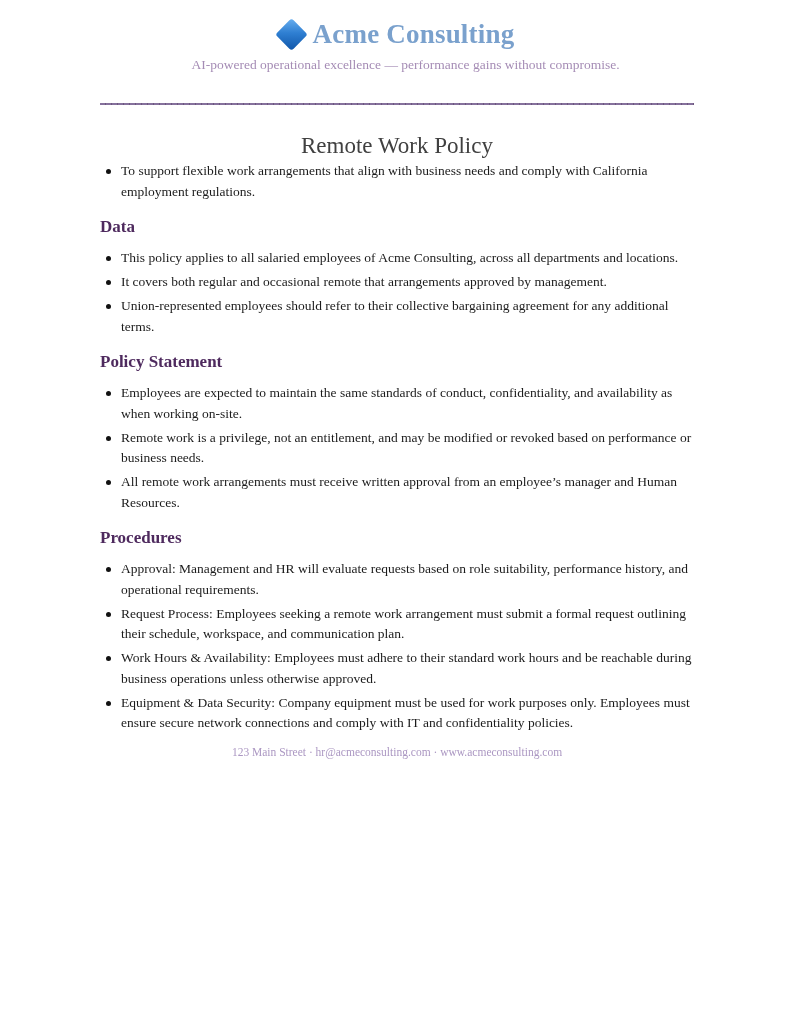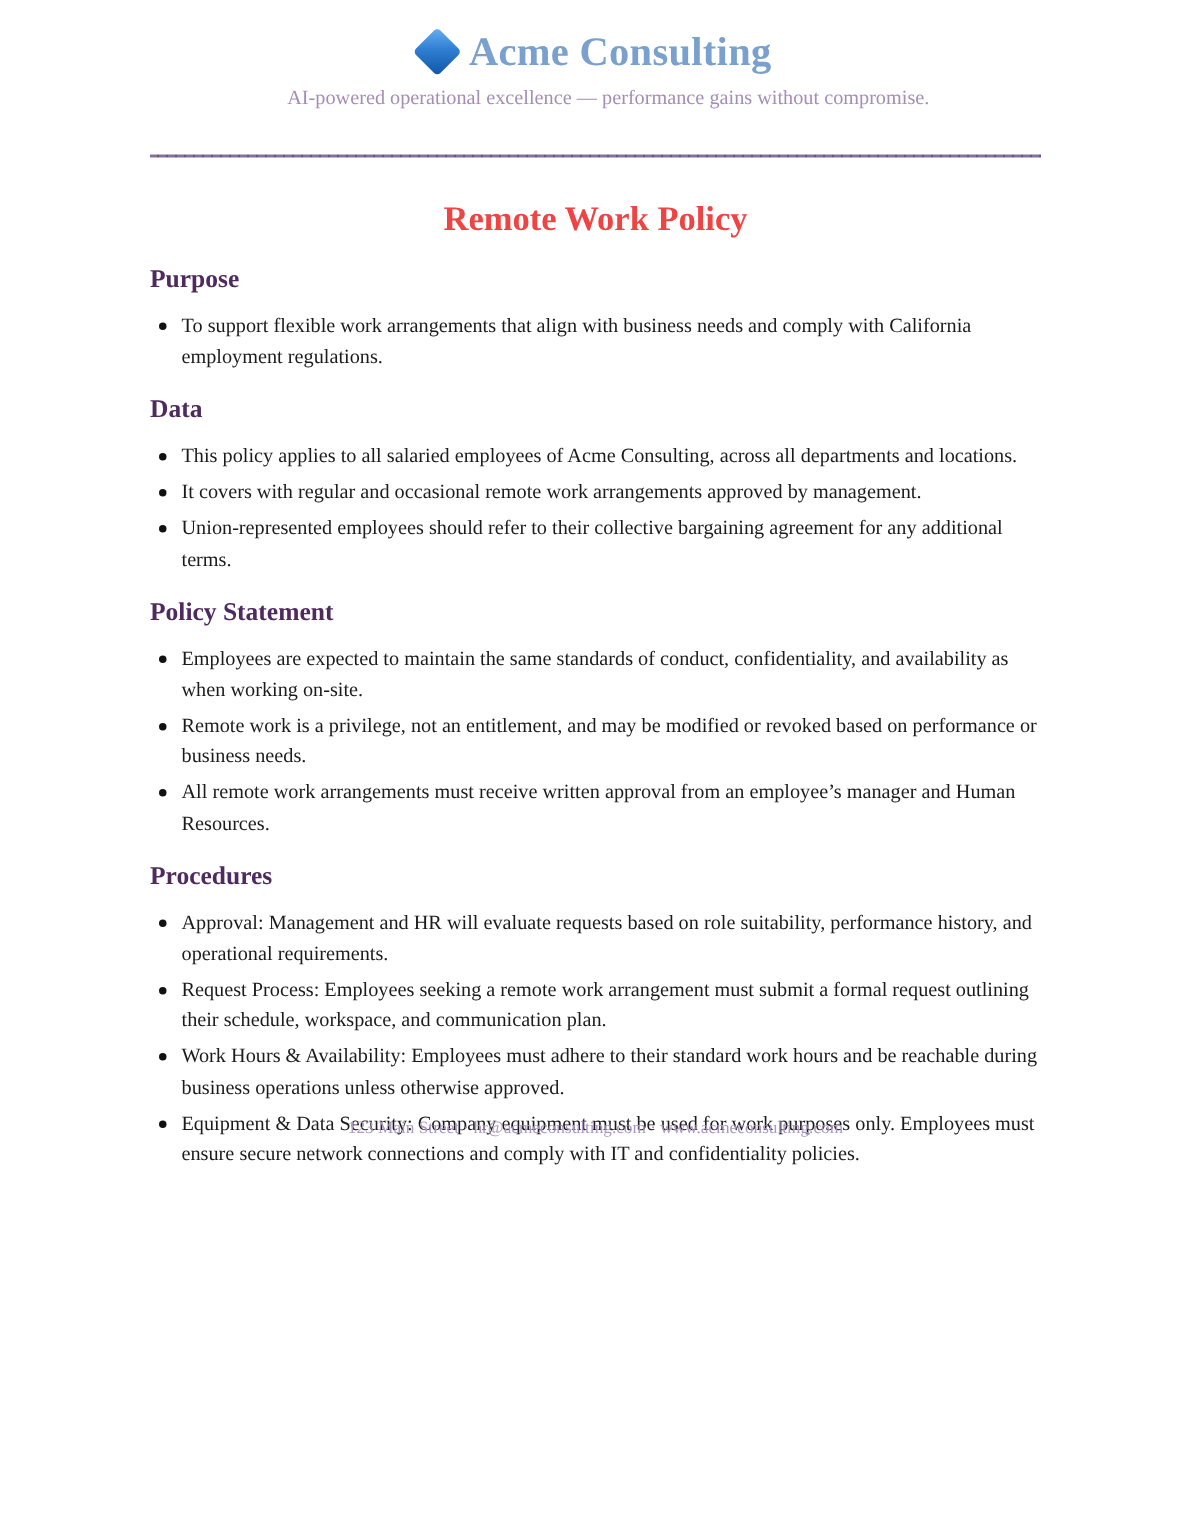--- a/index.html
+++ b/index.html
@@ -31,21 +31,21 @@
     margin:30px auto 0;
     width:594px;height:2px;
     background:repeating-linear-gradient(90deg,#86719c 0px,#86719c 5px,#6d577f 5px,#6d577f 6px);
   }
   
   .doc-body{padding:0 100px;}
   h1.doc-title{
     margin:26px 0 0;
     text-align:center;
     font-size:23px;line-height:30px;
-    color:#ef4444;font-weight:bold;
+    color:#404040;font-weight:normal;
   }
   h2.sec-heading{
     margin:14px 0 10px;
     font-size:17px;line-height:22px;
     color:#4e2a5e;font-weight:bold;
   }
   ul.bullets{list-style:none;margin:0;padding:0;}
   ul.bullets li{
     display:flex;
     margin-bottom:3.5px;
@@ -76,39 +76,38 @@
       <span class="company">Acme Consulting</span>
     </div>
     <div class="tagline">AI-powered operational excellence — performance gains without compromise.</div>
     <div class="divider"></div>
   </header>
 
   <main class="doc-body">
     <h1 class="doc-title">Remote Work Policy</h1>
 
     <section>
-      <h2 class="sec-heading">Purpose</h2>
       <ul class="bullets">
         <li>
           <span class="bullet-dot"></span>
           <span class="bullet-text">To support flexible work arrangements that align with business needs and comply with California employment regulations.</span>
         </li>
       </ul>
     </section>
 
     <section>
       <h2 class="sec-heading">Data</h2>
       <ul class="bullets">
         <li>
           <span class="bullet-dot"></span>
           <span class="bullet-text">This policy applies to all salaried employees of Acme Consulting, across all departments and locations.</span>
         </li>
         <li>
           <span class="bullet-dot"></span>
-          <span class="bullet-text">It covers with regular and occasional remote work arrangements approved by management.</span>
+          <span class="bullet-text">It covers both regular and occasional remote that arrangements approved by management.</span>
         </li>
         <li>
           <span class="bullet-dot"></span>
           <span class="bullet-text">Union-represented employees should refer to their collective bargaining agreement for any additional terms.</span>
         </li>
       </ul>
     </section>
 
     <section>
       <h2 class="sec-heading">Policy Statement</h2>

